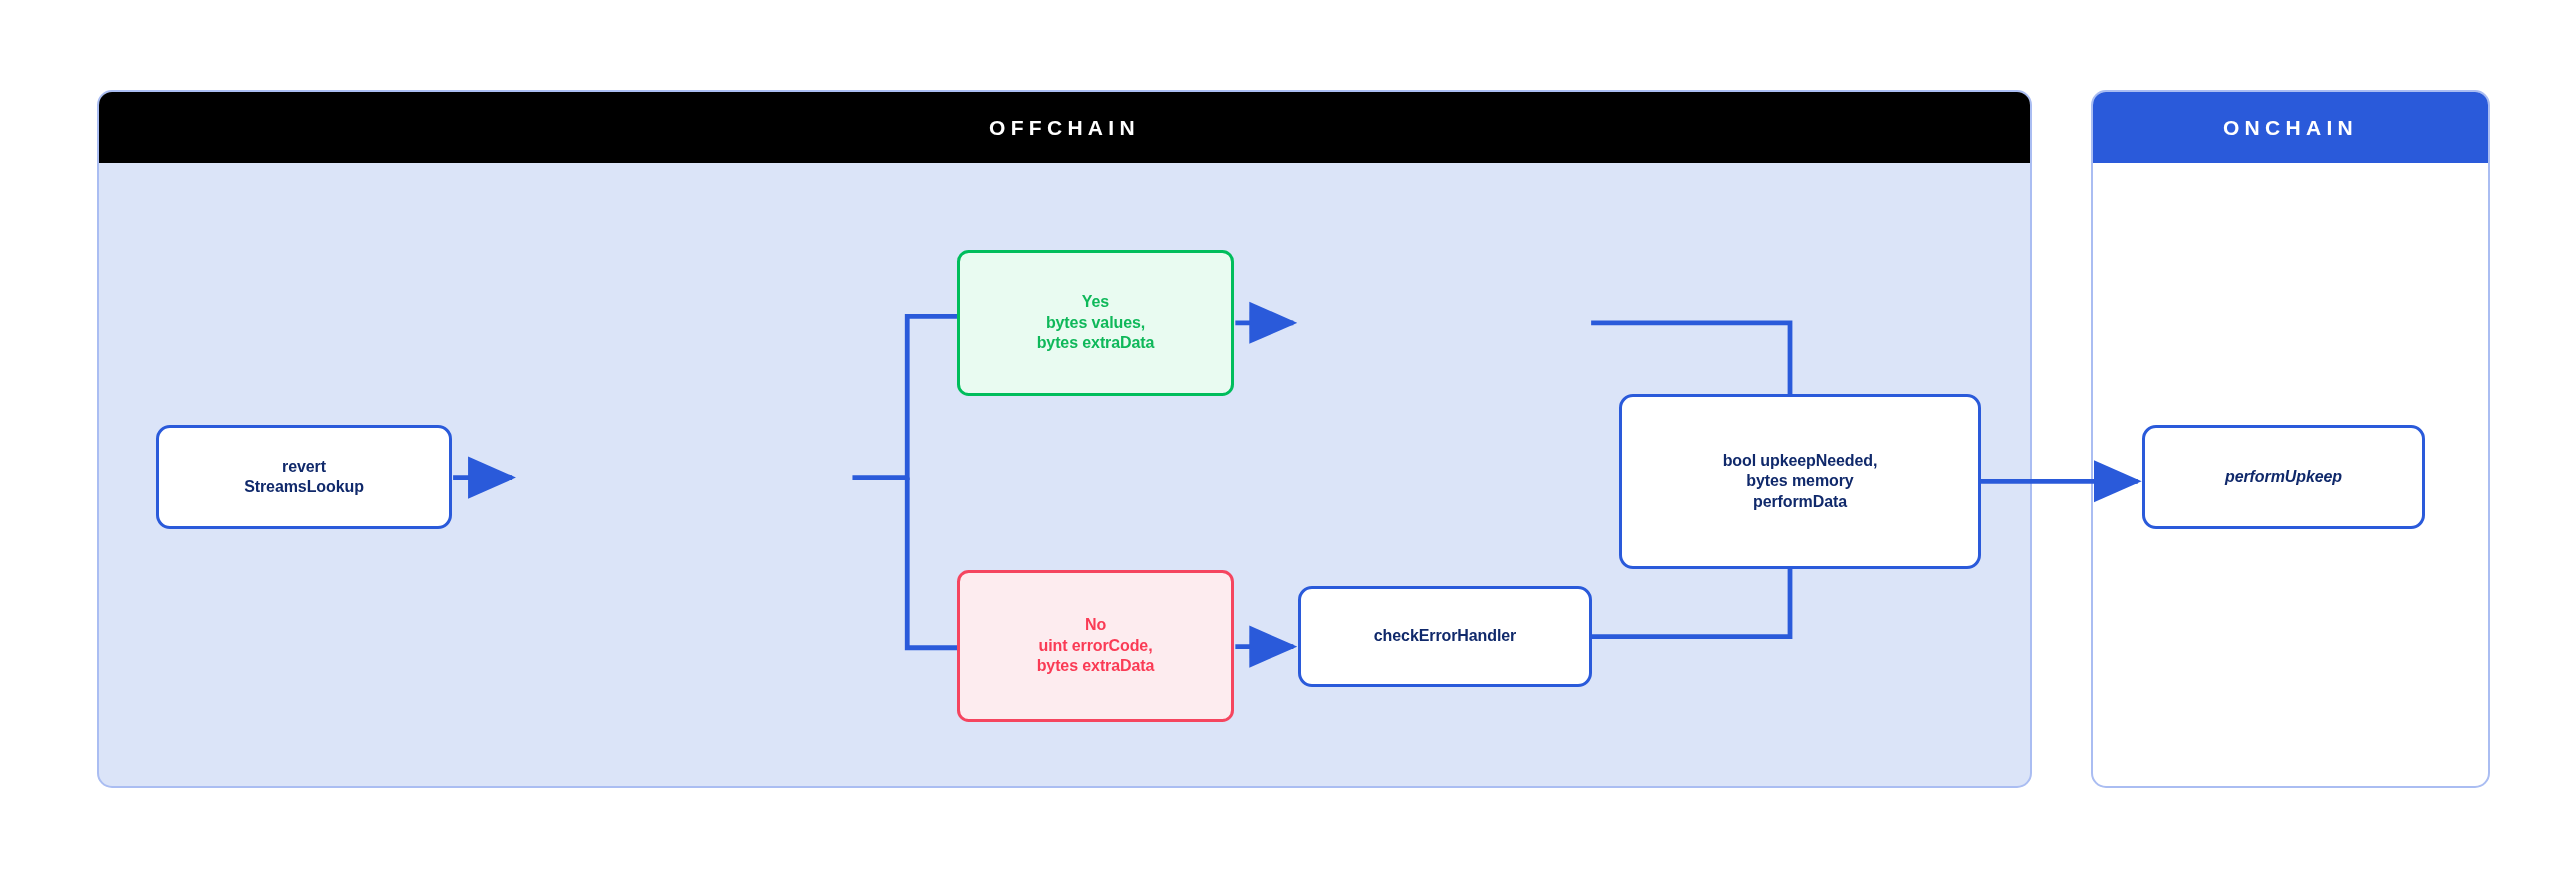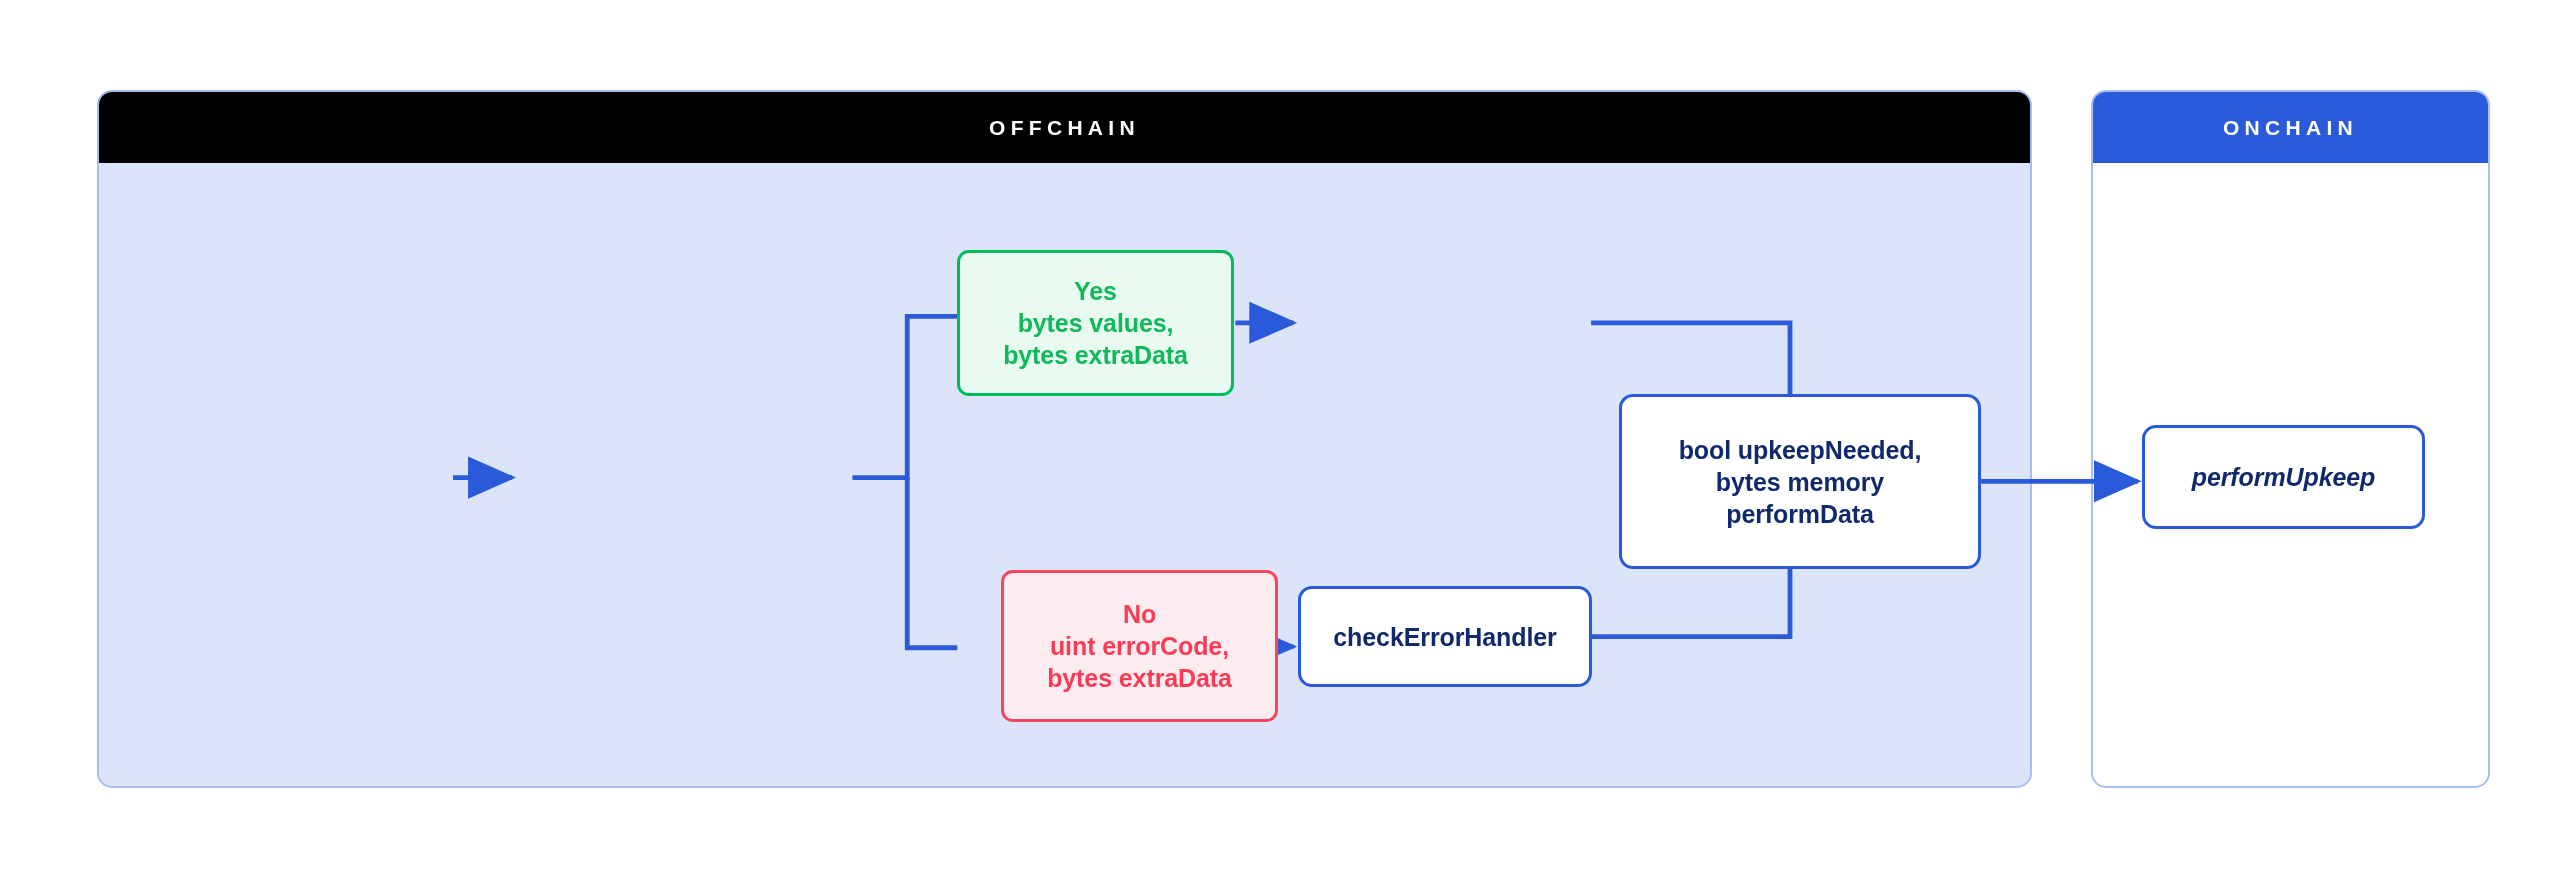--- a/index.html
+++ b/index.html
@@ -77,21 +77,21 @@
     box-sizing: border-box;
     display: flex;
     align-items: center;
     justify-content: center;
     text-align: center;
     background: #ffffff;
     border: 3.2px solid #2a5ada;
     border-radius: 14px;
     color: #10296b;
     font-weight: 700;
-    font-size: 25px;
+    font-size: 16px;
     line-height: 1.28;
     letter-spacing: -0.1px;
     white-space: pre-line;
   }
   .node.pill { border-radius: 531px; }
 
   .node.green {
     border-color: #00bd5c;
     background: #e9fbf1;
     color: #0fb85a;
@@ -103,21 +103,21 @@
     background: #fdecef;
     color: #fa3b55;
     border-width: 3.7px;
     border-radius: 11.7px;
   }
 
   
   #node-revert         { left: 156px;  top: 425px;  width: 296px;  height: 104px; }
   #node-decision       { left: 516px;  top: 425px;  width: 335px;  height: 104px; }
   #node-yes            { left: 957px; top: 250px;  width: 277px;  height: 146px; }
-  #node-no            { left: 957px; top: 570px; width: 277px;  height: 152px; margin-left: 44px; }
+  #node-no            { left: 957px; top: 570px; width: 277px;  height: 152px; }
   #node-checkcallback  { left: 1298px; top: 272px;  width: 294px;  height: 101px; }
   #node-checkerror     { left: 1298px; top: 586px; width: 294px;  height: 101px; }
   #node-upkeepneeded   { left: 1619px; top: 394px;  width: 362px;  height: 175px; }
   #node-performupkeep  { left: 2142px; top: 425px;  width: 283px;  height: 104px; font-style: italic; }
 </style>
 </head>
 <body>
 
 <div id="stage">
 
@@ -145,20 +145,22 @@
 
     <line x1="2323" y1="1216" x2="2432" y2="1216" stroke="#2a5ada" stroke-width="9" marker-end="url(#arrowhead)"></line>
 
     <path d="M2992,607 H3366 V742" fill="none" stroke="#2a5ada" stroke-width="9"></path>
 
     <path d="M2992,1197 H3366 V1068" fill="none" stroke="#2a5ada" stroke-width="9"></path>
 
     <line x1="3724" y1="905" x2="4020" y2="905" stroke="#2a5ada" stroke-width="9" marker-end="url(#arrowhead)"></line>
   </svg>
 
+  <div class="node" id="node-revert">revert
+StreamsLookup</div>
 
 
   <div class="node green" id="node-yes">Yes
 bytes values,
 bytes extraData</div>
 
   <div class="node red" id="node-no">No
 uint errorCode,
 bytes extraData</div>
 

